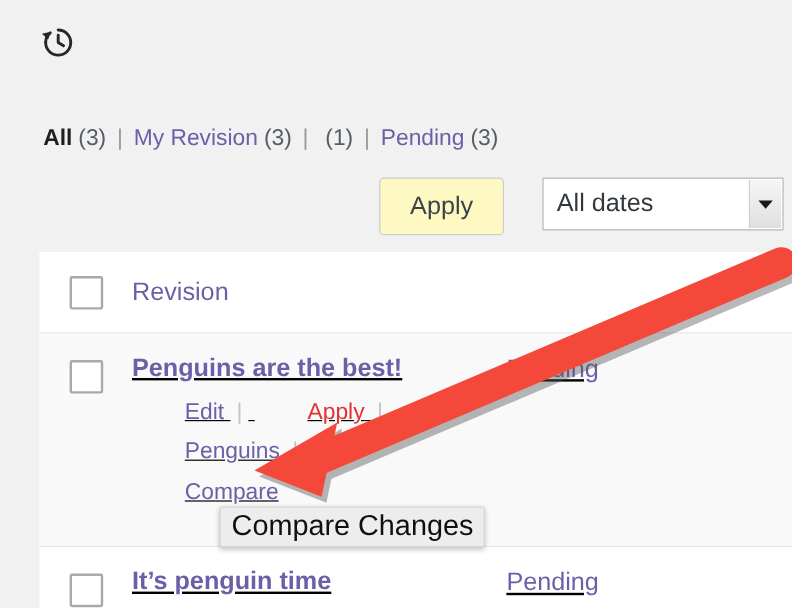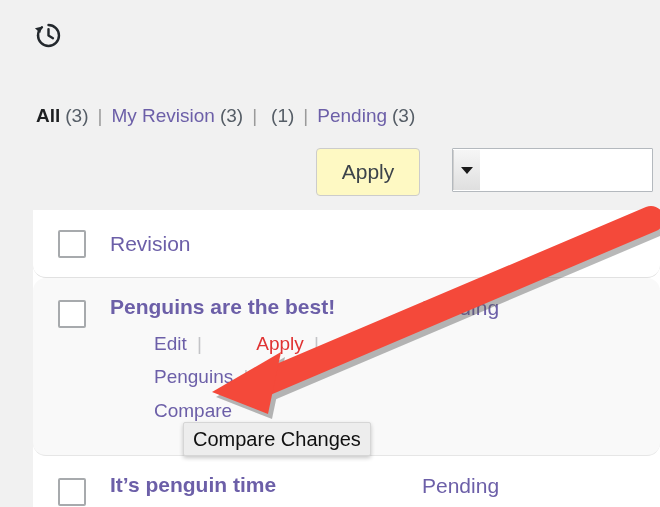--- a/index.html
+++ b/index.html
@@ -135,29 +135,28 @@
     top: 210px;
     width: 627px;
     background: #ffffff;
   }
   .rt-row {
     position: relative;
     display: flex;
     align-items: flex-start;
     box-sizing: border-box;
     border-bottom: 1px solid #e6e6e6;
-    border-radius: 13px;
   }
   .rt-head {
     height: 68px;
     align-items: center;
     background: #ffffff;
     border-bottom: 1px solid #e1e1e1;
   }
-  .rt-body-row { background: #ffffff; }
+  .rt-body-row { background: #ffffff; text-decoration: underline; }
   .rt-body-row.alt { background: #f9f9f9; }
 
   .cell-cb {
     width: 77px;
     flex: none;
     display: flex;
     justify-content: center;
     padding-top: 0;
   }
   .rt-body-row .cell-cb { padding-top: 22px; }
@@ -237,21 +236,21 @@
     height: 34px;
     box-sizing: border-box;
     padding: 0 9px;
     display: flex;
     align-items: center;
     background: #ededed;
     border: 1px solid #d6d6d6;
     border-radius: 2px;
     box-shadow: 0 2px 4px rgba(0,0,0,0.22);
     color: #101010;
-    font-size: 20px;
+    font-size: 24px;
     white-space: nowrap;
   }
 </style>
 </head>
 <body>
 
 <div class="page-title">
   <span class="icon-wrap">
     <svg class="history-icon" viewBox="0 0 32 32" aria-hidden="true">
       <path d="M16 5.2 A10.8 10.8 0 1 1 5.2 16" fill="none" stroke="#23282d" stroke-width="2.5" stroke-linecap="round"></path>
@@ -279,20 +278,21 @@
   <span class="f-sep">|</span>
   <span class="f-item">
     <a class="f-label">Pending</a>
     <span class="f-count">(3)</span>
   </span>
 </div>
 
 <div class="tablenav">
   <button class="apply-button">Apply</button>
   <div class="select-box" id="date-filter">
+    <span class="sel-text">All dates</span>
     <span class="sel-arrow">
         <span class="caret"></span>
       </span>
   </div>
 </div>
 
 <div class="revision-table">
 
   <div class="rt-row rt-head">
     <div class="cell-cb">

